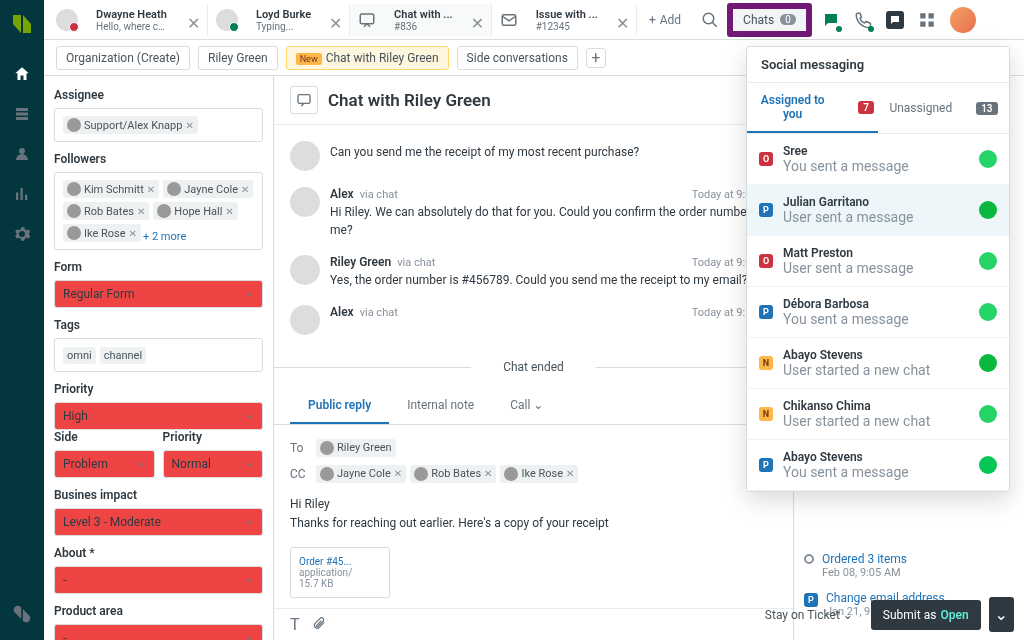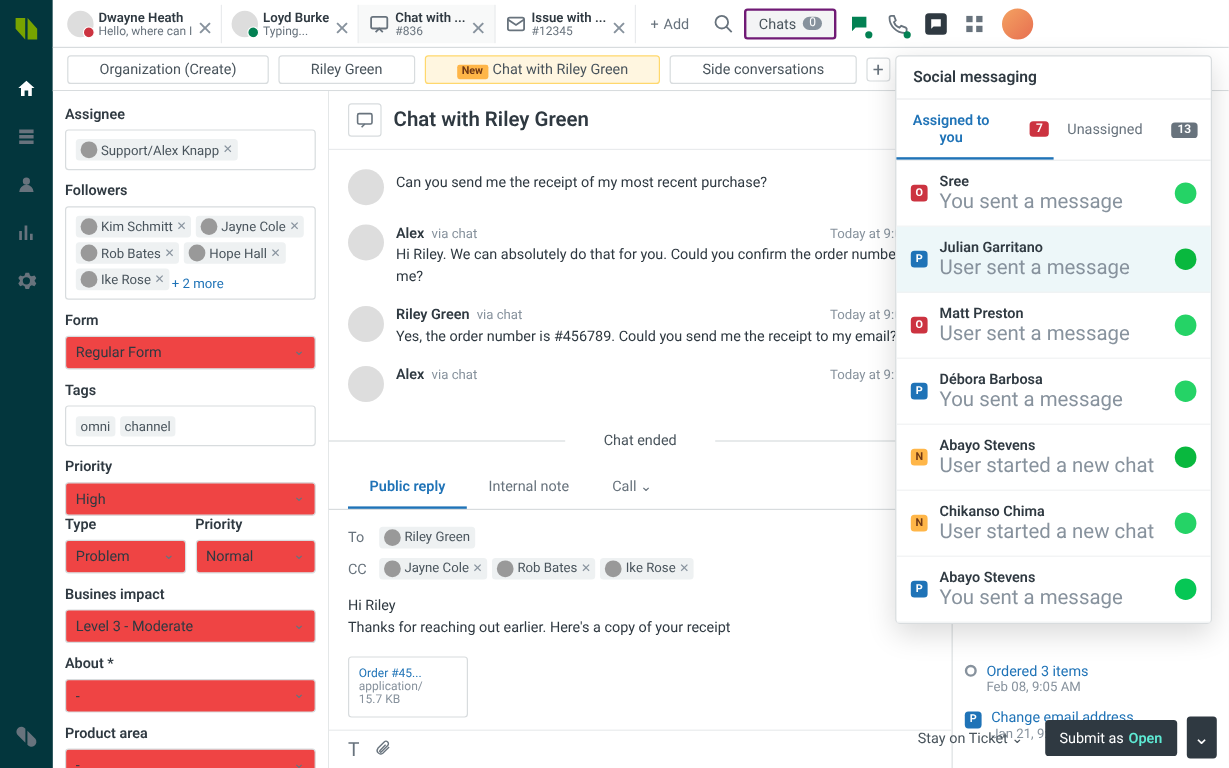--- a/index.html
+++ b/index.html
@@ -5,42 +5,42 @@
 *{box-sizing:border-box;margin:0;padding:0;font-family:-apple-system,BlinkMacSystemFont,'Segoe UI',Roboto,sans-serif}
 body{background:#f8f9f9;width:1024px;height:640px;overflow:hidden;position:relative}
 .app{display:flex;height:640px}
 .rail{width:44px;background:#03363d;display:flex;flex-direction:column;align-items:center;padding-top:12px;gap:20px}
 .rail-icon{width:20px;height:20px;color:#68737d;display:flex;align-items:center;justify-content:center;cursor:pointer}
 .rail-icon.active{color:#fff}
 .rail-logo{width:24px;height:24px;margin-bottom:8px}
 .rail-bottom{margin-top:auto;margin-bottom:16px}
 .main{flex:1;display:flex;flex-direction:column;min-width:0}
 .tabs{height:40px;background:#fff;border-bottom:1px solid #d8dcde;display:flex;align-items:center;padding:0 4px}
-.tab{display:flex;align-items:center;gap:4px;padding:4px 8px;height:32px;border-right:1px solid #e9ebed;min-width:0;max-width:160px;cursor:pointer}
+.tab{display:flex;align-items:center;gap:18px;padding:4px 8px;height:32px;border-right:1px solid #e9ebed;min-width:0;max-width:160px;cursor:pointer}
 .tab.active{background:#f8f9f9}
 .tab-avatar{width:22px;height:22px;border-radius:50%;background:#ddd;flex-shrink:0;position:relative}
 .tab-avatar.red::after{content:'';position:absolute;bottom:-1px;right:-1px;width:8px;height:8px;border-radius:50%;background:#cc3340;border:1px solid #fff}
 .tab-avatar.green::after{content:'';position:absolute;bottom:-1px;right:-1px;width:8px;height:8px;border-radius:50%;background:#038153;border:1px solid #fff}
 .tab-icon{width:18px;height:18px;color:#68737d;flex-shrink:0}
 .tab-info{min-width:0;flex:1}
 .tab-title{font-size:11px;font-weight:600;color:#2f3941;white-space:nowrap;overflow:hidden;text-overflow:ellipsis}
 .tab-sub{font-size:10px;color:#68737d;white-space:nowrap;overflow:hidden;text-overflow:ellipsis}
 .tab-close{width:12px;height:12px;color:#87929d;flex-shrink:0}
 .tab-add{padding:0 12px;color:#68737d;font-size:12px;cursor:pointer;display:flex;align-items:center;gap:4px}
 .top-search{width:18px;height:18px;color:#68737d;margin:0 8px}
-.chats-btn{background:#f3f4f5;border:2px solid #701a75;border-radius:3px;padding:4px 10px;font-size:12px;color:#49545c;display:flex;align-items:center;gap:6px;cursor:pointer}
+.chats-btn{background:#f3f4f5;border:6px solid #701a75;border-radius:3px;padding:4px 10px;font-size:12px;color:#49545c;display:flex;align-items:center;gap:6px;cursor:pointer}
 .chats-count{background:#87929d;color:#fff;border-radius:8px;padding:0 5px;font-size:10px}
 .top-icons{display:flex;align-items:center;gap:14px;margin-left:10px;margin-right:12px}
 .top-icon{width:18px;height:18px;position:relative}
 .top-icon.green-dot::after{content:'';position:absolute;bottom:-3px;right:-2px;width:6px;height:6px;border-radius:50%;background:#038153}
 .top-avatar{width:26px;height:26px;border-radius:50%;background:linear-gradient(135deg,#f4a261,#e76f51)}
 .subnav{height:36px;background:#fff;border-bottom:1px solid #d8dcde;display:flex;align-items:center;padding:0 12px;gap:8px}
-.subnav-pill{border:1px solid #d8dcde;border-radius:3px;padding:4px 26px;font-size:12px;color:#49545c;cursor:pointer;background:#fff}
+.subnav-pill{border:1px solid #d8dcde;border-radius:3px;padding:4px 9px;font-size:12px;color:#49545c;cursor:pointer;background:#fff}
 .subnav-pill.new{background:#fff6e0;border-color:#ffd86d}
-.new-badge{background:#ffb648;color:#703815;font-size:9px;padding:1px 4px;border-radius:2px;margin-right:4px;font-weight:700}
+.new-badge{background:#ffb648;color:#703815;font-size:9px;padding:1px 4px;border-radius:2px;margin-right:4px;font-weight:400}
 .subnav-add{width:20px;height:20px;border:1px solid #d8dcde;border-radius:3px;display:flex;align-items:center;justify-content:center;color:#68737d;cursor:pointer}
 .body{flex:1;display:flex;min-height:0}
 .sidebar{width:230px;background:#fff;border-right:1px solid #d8dcde;padding:12px 10px;overflow-y:auto}
 .sb-label{font-size:12px;font-weight:600;color:#2f3941;margin-bottom:6px;margin-top:10px}
 .sb-label:first-child{margin-top:0}
 .sb-box{border:1px solid #d8dcde;border-radius:3px;padding:5px 6px;background:#fff}
 .chip{display:inline-flex;align-items:center;gap:3px;background:#eef1f2;border-radius:3px;padding:2px 4px;font-size:11px;color:#49545c;margin:2px}
 .chip-av{width:14px;height:14px;border-radius:50%;background:#999}
 .chip-x{color:#87929d;font-size:10px;cursor:pointer}
 .more-link{color:#1f73b7;font-size:11px;cursor:pointer}
@@ -100,21 +100,21 @@
 .pop-badge{border-radius:3px;padding:1px 5px;font-size:10px;font-weight:600}
 .pop-badge.red{background:#cc3340;color:#fff}
 .pop-badge.grey{background:#68737d;color:#fff}
 .pop-list{max-height:420px;overflow-y:auto}
 .pop-item{display:flex;align-items:center;gap:10px;padding:10px 12px;border-bottom:1px solid #f1f2f3;cursor:pointer}
 .pop-item.sel{background:#edf7f9}
 .pop-sq{width:14px;height:14px;border-radius:3px;flex-shrink:0;color:#fff;font-size:9px;display:flex;align-items:center;justify-content:center;font-weight:700}
 .pop-sq.o{background:#cc3340}.pop-sq.p{background:#1f73b7}.pop-sq.n{background:#ffb648;color:#703815}
 .pop-info{flex:1;min-width:0}
 .pop-name{font-size:12px;font-weight:600;color:#2f3941}
-.pop-sub{font-size:17px;color:#87929d}
+.pop-sub{font-size:14px;color:#87929d}
 .pop-ch{width:18px;height:18px;border-radius:50%;flex-shrink:0}
 .pop-ch.wa{background:#25d366}
 .pop-ch.wc{background:#09b83e}
 .pop-ch.ln{background:#06c755}
 </style>
 </head>
 <body>
 
 <div class="app">
   <div class="rail">
@@ -248,21 +248,21 @@
         <div class="sb-select">Regular Form</div>
 
         <div class="sb-label">Tags</div>
         <div class="sb-box" id="tags-box"><span class="chip">omni</span><span class="chip">channel</span></div>
 
         <div class="sb-label">Priority</div>
         <div class="sb-select">High</div>
 
         <div class="sb-row">
           <div>
-              <div class="sb-label">Type</div>
+              <div class="sb-label">Side</div>
               <div class="sb-select">Problem</div>
             </div>
           <div>
               <div class="sb-label">Priority</div>
               <div class="sb-select">Normal</div>
             </div>
         </div>
 
         <div class="sb-label">Busines impact</div>
         <div class="sb-select">Level 3 - Moderate</div>

